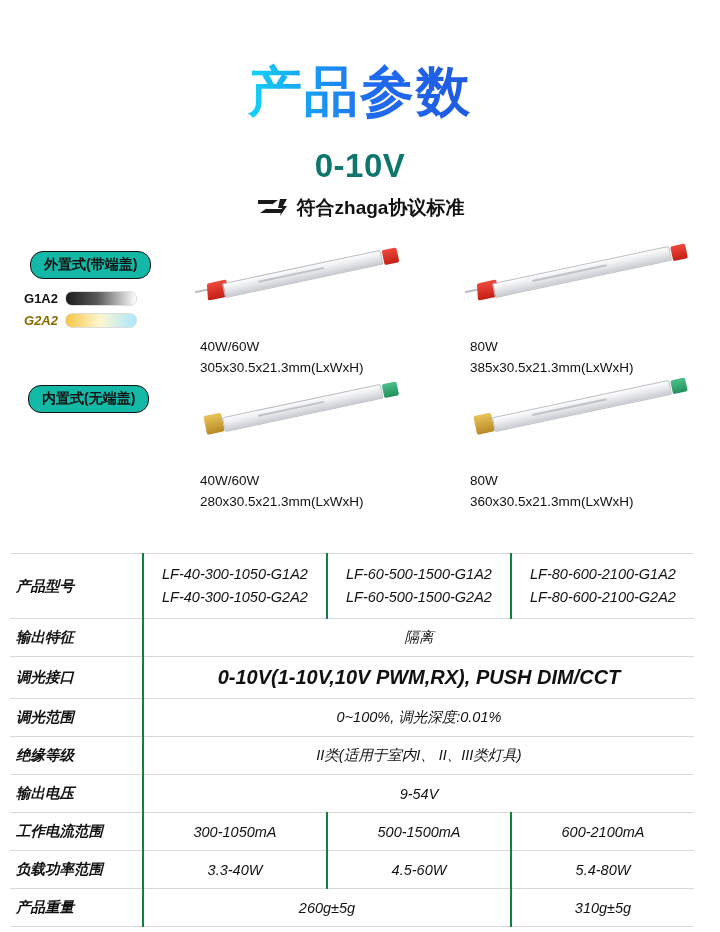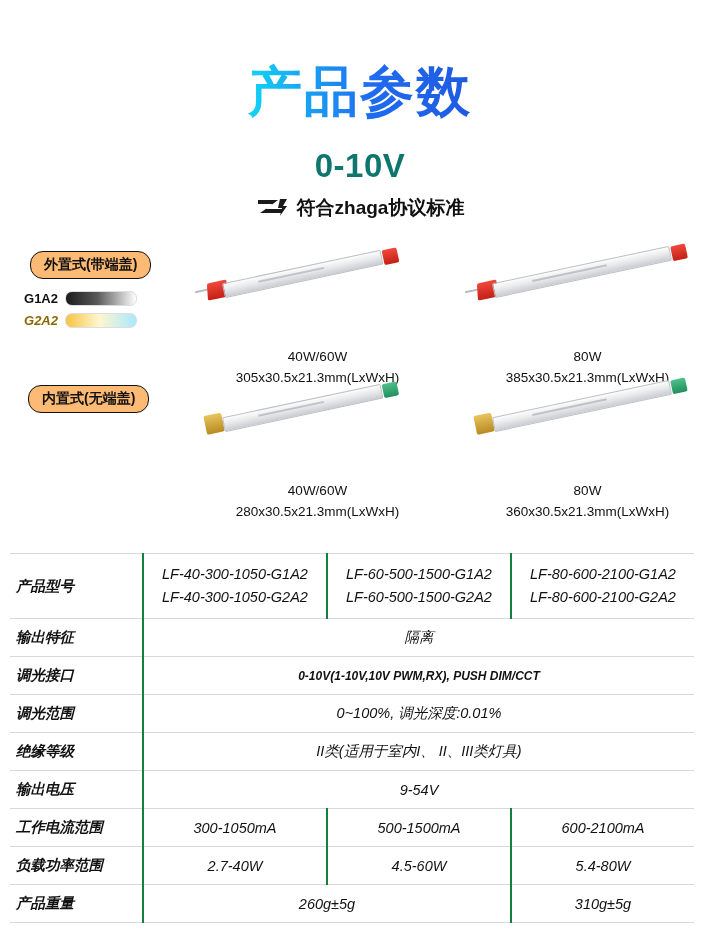--- a/index.html
+++ b/index.html
@@ -65,21 +65,21 @@
     height: 270px;
   }
   .badge {
     display: inline-block;
     border: 1.5px solid #111;
     border-radius: 13px;
     padding: 4px 13px;
     font-size: 14px;
     font-weight: bold;
     color: #111;
-    background: #fdba74;
+    background: #14b8a6;
   }
   .row-label-1 { position: absolute; left: 30px; top: 0px; }
   .row-label-2 { position: absolute; left: 28px; top: 134px; }
 
   .legend {
     position: absolute;
     left: 24px;
     top: 40px;
     font-size: 13px;
     font-weight: bold;
@@ -110,22 +110,21 @@
 
   .p-img {
     position: relative;
     height: 82px;
     width: 235px;
   }
   .p-caption {
     font-size: 13.5px;
     line-height: 1.55;
     color: #111;
-    margin-top: 12px;
-    text-align: center;
+    margin-top: 2px;
   }
 
   
   .driver {
     position: absolute;
     left: 6px;
     top: 14px;
     width: 196px;
     height: 56px;
     transform: rotate(-12deg);
@@ -336,21 +335,21 @@
         </td>
       </tr>
 
       <tr>
         <td class="key">输出特征</td>
         <td class="val sep" colspan="3">隔离</td>
       </tr>
 
       <tr>
         <td class="key">调光接口</td>
-        <td class="val sep" colspan="3" style="font-weight:bold;font-size:12px">0-10V(1-10V,10V PWM,RX), PUSH DIM/CCT</td>
+        <td class="val sep" colspan="3" style="font-weight:bold;font-size:20px">0-10V(1-10V,10V PWM,RX), PUSH DIM/CCT</td>
       </tr>
 
       <tr>
         <td class="key">调光范围</td>
         <td class="val sep" colspan="3">0~100%, 调光深度:0.01%</td>
       </tr>
 
       <tr>
         <td class="key">绝缘等级</td>
         <td class="val sep" colspan="3">II类(适用于室内I、 II、III类灯具)</td>
@@ -363,21 +362,21 @@
 
       <tr>
         <td class="key">工作电流范围</td>
         <td class="val sep">300-1050mA</td>
         <td class="val sep">500-1500mA</td>
         <td class="val sep">600-2100mA</td>
       </tr>
 
       <tr>
         <td class="key">负载功率范围</td>
-        <td class="val sep">2.7-40W</td>
+        <td class="val sep">3.3-40W</td>
         <td class="val sep">4.5-60W</td>
         <td class="val sep">5.4-80W</td>
       </tr>
 
       <tr>
         <td class="key">产品重量</td>
         <td class="val sep" colspan="2">260g±5g</td>
         <td class="val sep">310g±5g</td>
       </tr>
     </tbody>

